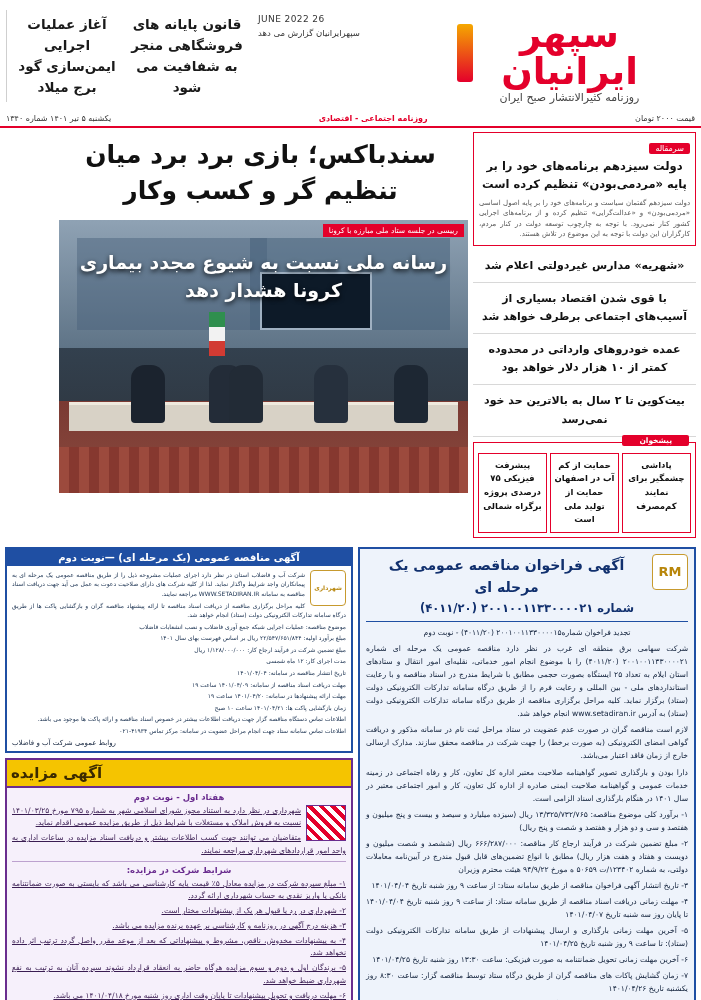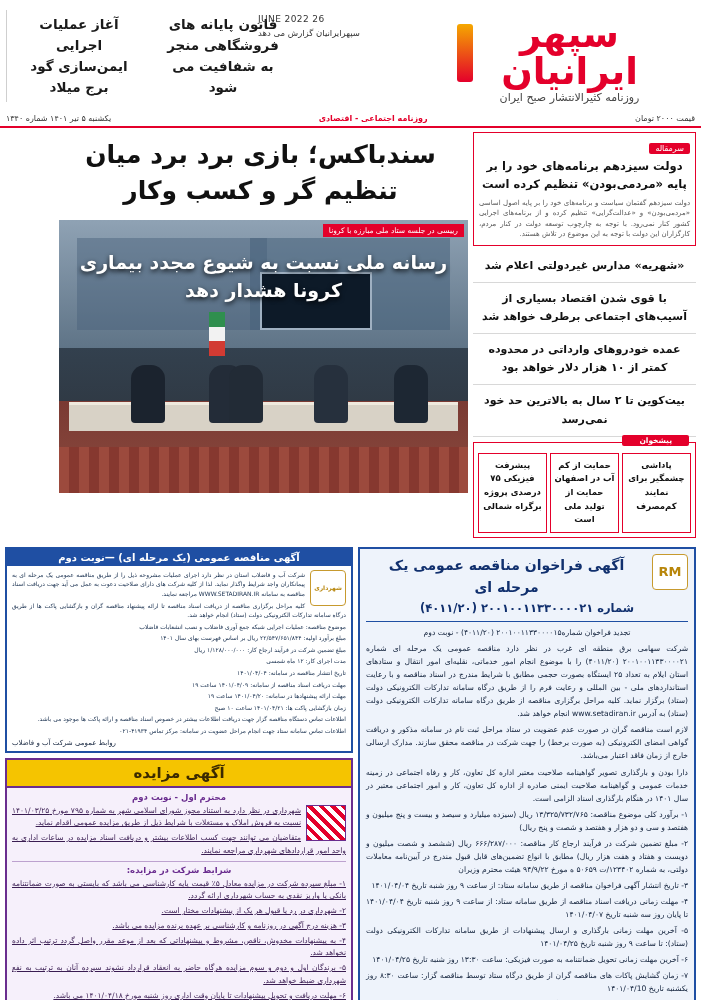--- a/index.html
+++ b/index.html
@@ -51,21 +51,21 @@
   }
   .headlines-left{
     position:absolute;
     top:10px;left:6px;
     display:flex;
     gap:0;
     direction:rtl;
   }
   .hl-col{
     width:118px;
-    padding:4px 13px;
+    padding:4px 1px;
     font-size:13.5px;
     font-weight:bold;
     color:#1a1a1a;
     line-height:1.55;
     text-align:center;
     border-left:1px solid #cfcfcf;
   }
   .hl-col:first-child{border-left:none;}
   .mast-date{
     position:absolute;
@@ -323,21 +323,21 @@
     background:#f6f0fb;
     padding:4px 5px;
     box-sizing:border-box;
     flex:1;
   }
   .mz-hdr{
     background:#f5c400;
     color:#3b2a00;
     font-size:15px;
     font-weight:bold;
-    text-align:center;
+    text-align:left;
     padding:4px;
     margin:-4px -5px 4px;
     border-bottom:2px solid #6a2d8f;
   }
   .mz-line{
     font-size:7.5px;
     color:#3a1d52;
     line-height:1.7;
     text-align:justify;
     margin:0 0 2px;
@@ -454,21 +454,21 @@
       <div class="ad-p ad-center">تجدید فراخوان شماره۲۰۰۱۰۰۱۱۳۳۰۰۰۰۱۵ (۴۰۱۱/۲۰) - نوبت دوم</div>
       <p class="ad-p">شرکت سهامی برق منطقه ای غرب در نظر دارد مناقصه عمومی یک مرحله ای شماره ۲۰۰۱۰۰۱۱۳۳۰۰۰۰۲۱ (۴۰۱۱/۲۰) را با موضوع انجام امور خدماتی، نقلیه‌ای امور انتقال و ستادهای استان ایلام به تعداد ۲۵ ایستگاه بصورت حجمی مطابق با شرایط مندرج در اسناد مناقصه و با رعایت استانداردهای ملی - بین المللی و رعایت فرم را از طریق درگاه سامانه تدارکات الکترونیکی دولت (ستاد) برگزار نماید. کلیه مراحل برگزاری مناقصه از طریق درگاه سامانه تدارکات الکترونیکی دولت (ستاد) به آدرس www.setadiran.ir انجام خواهد شد.</p>
       <p class="ad-p">لازم است مناقصه گران در صورت عدم عضویت در ستاد مراحل ثبت نام در سامانه مذکور و دریافت گواهی امضای الکترونیکی (به صورت برخط) را جهت شرکت در مناقصه محقق سازند. مدارک ارسالی خارج از زمان فاقد اعتبار می‌باشد.</p>
       <p class="ad-p">دارا بودن و بارگذاری تصویر گواهینامه صلاحیت معتبر اداره کل تعاون، کار و رفاه اجتماعی در زمینه خدمات عمومی و گواهینامه صلاحیت ایمنی صادره از اداره کل تعاون، کار و امور اجتماعی معتبر در سال ۱۴۰۱ در هنگام بارگذاری اسناد الزامی است.</p>
       <p class="ad-p">۱- برآورد کلی موضوع مناقصه: ۱۳/۳۲۵/۷۳۲/۷۶۵ ریال (سیزده میلیارد و سیصد و بیست و پنج میلیون و هفتصد و سی و دو هزار و هفتصد و شصت و پنج ریال)</p>
       <p class="ad-p">۲- مبلغ تضمین شرکت در فرآیند ارجاع کار مناقصه: ۶۶۶/۲۸۷/۰۰۰ ریال (ششصد و شصت میلیون و دویست و هفتاد و هفت هزار ریال) مطابق با انواع تضمین‌های قابل قبول مندرج در آیین‌نامه معاملات دولتی، به شماره ۱۲۳۴۰۲/ت ۵۰۶۵۹ ه مورخ ۹۴/۹/۲۲ هیئت محترم وزیران</p>
       <p class="ad-p">۳- تاریخ انتشار آگهی فراخوان مناقصه از طریق سامانه ستاد: از ساعت ۹ روز شنبه تاریخ ۱۴۰۱/۰۴/۰۴</p>
       <p class="ad-p">۴- مهلت زمانی دریافت اسناد مناقصه از طریق سامانه ستاد: از ساعت ۹ روز شنبه تاریخ ۱۴۰۱/۰۴/۰۴ تا پایان روز سه شنبه تاریخ ۱۴۰۱/۰۴/۰۷</p>
       <p class="ad-p">۵- آخرین مهلت زمانی بارگذاری و ارسال پیشنهادات از طریق سامانه تدارکات الکترونیکی دولت (ستاد): تا ساعت ۹ روز شنبه تاریخ ۱۴۰۱/۰۴/۲۵</p>
       <p class="ad-p">۶- آخرین مهلت زمانی تحویل ضمانتنامه به صورت فیزیکی: ساعت ۱۳:۳۰ روز شنبه تاریخ ۱۴۰۱/۰۴/۲۵</p>
-      <p class="ad-p">۷- زمان گشایش پاکات های مناقصه گران از طریق درگاه ستاد توسط مناقصه گزار: ساعت ۸:۳۰ روز یکشنبه تاریخ ۱۴۰۱/۰۴/10</p>
+      <p class="ad-p">۷- زمان گشایش پاکات های مناقصه گران از طریق درگاه ستاد توسط مناقصه گزار: ساعت ۸:۳۰ روز یکشنبه تاریخ ۱۴۰۱/۰۴/۲۶</p>
       <p class="ad-p">۸- اعتبار پیشنهاد قیمت: ۱۸۰ روز از تاریخ آخرین مهلت بارگذاری و پیشنهاد قیمت درستاد</p>
 
     </div>
 
     <div class="ad-left">
 
       <div class="ad-box">
         <div class="ad-hdr">آگهی مناقصه عمومی (یک مرحله ای) —نوبت دوم</div>
         <div class="ad-logo" style="font-size:6px;">شهرداری</div>
         <p class="ad-tiny">شرکت آب و فاضلاب استان در نظر دارد اجرای عملیات مشروحه ذیل را از طریق مناقصه عمومی یک مرحله ای به پیمانکاران واجد شرایط واگذار نماید. لذا از کلیه شرکت های دارای صلاحیت دعوت به عمل می آید جهت دریافت اسناد مناقصه به سامانه WWW.SETADIRAN.IR مراجعه نمایند.</p>
@@ -481,21 +481,21 @@
         <p class="ad-tiny">مهلت دریافت اسناد مناقصه از سامانه: ۱۴۰۱/۰۴/۰۹ ساعت ۱۹</p>
         <p class="ad-tiny">مهلت ارائه پیشنهادها در سامانه: ۱۴۰۱/۰۴/۲۰ ساعت ۱۹</p>
         <p class="ad-tiny">زمان بازگشایی پاکت ها: ۱۴۰۱/۰۴/۲۱ ساعت ۱۰ صبح</p>
         <p class="ad-tiny">اطلاعات تماس دستگاه مناقصه گزار جهت دریافت اطلاعات بیشتر در خصوص اسناد مناقصه و ارائه پاکت ها موجود می باشد.</p>
         <p class="ad-tiny">اطلاعات تماس سامانه ستاد جهت انجام مراحل عضویت در سامانه: مرکز تماس ۴۱۹۳۴-۰۲۱</p>
         <div class="ad-sign">روابط عمومی شرکت آب و فاضلاب</div>
       </div>
 
       <div class="mozayede">
         <div class="mz-hdr">آگهی مزایده</div>
-        <div class="mz-sub">محترم اول - نوبت دوم</div>
+        <div class="mz-sub">هفتاد اول - نوبت دوم</div>
         <div class="mz-logo"></div>
         <p class="mz-line">شهرداری در نظر دارد به استناد مجوز شورای اسلامی شهر به شماره ۷۹۵ مورخ ۱۴۰۱/۰۳/۲۵ نسبت به فروش املاک و مستغلات با شرایط ذیل از طریق مزایده عمومی اقدام نماید.</p>
         <p class="mz-line">متقاضیان می توانند جهت کسب اطلاعات بیشتر و دریافت اسناد مزایده در ساعات اداری به واحد امور قراردادهای شهرداری مراجعه نمایند.</p>
         <div class="divider"></div>
         <div class="mz-sub">شرایط شرکت در مزایده:</div>
         <p class="mz-line">۱- مبلغ سپرده شرکت در مزایده معادل ۵٪ قیمت پایه کارشناسی می باشد که بایستی به صورت ضمانتنامه بانکی یا واریز نقدی به حساب شهرداری ارائه گردد.</p>
         <p class="mz-line">۲- شهرداری در رد یا قبول هر یک از پیشنهادات مختار است.</p>
         <p class="mz-line">۳- هزینه درج آگهی در روزنامه و کارشناسی بر عهده برنده مزایده می باشد.</p>
         <p class="mz-line">۴- به پیشنهادات مخدوش، ناقص، مشروط و پیشنهاداتی که بعد از موعد مقرر واصل گردد ترتیب اثر داده نخواهد شد.</p>
         <p class="mz-line">۵- برندگان اول و دوم و سوم مزایده هرگاه حاضر به انعقاد قرارداد نشوند سپرده آنان به ترتیب به نفع شهرداری ضبط خواهد شد.</p>

